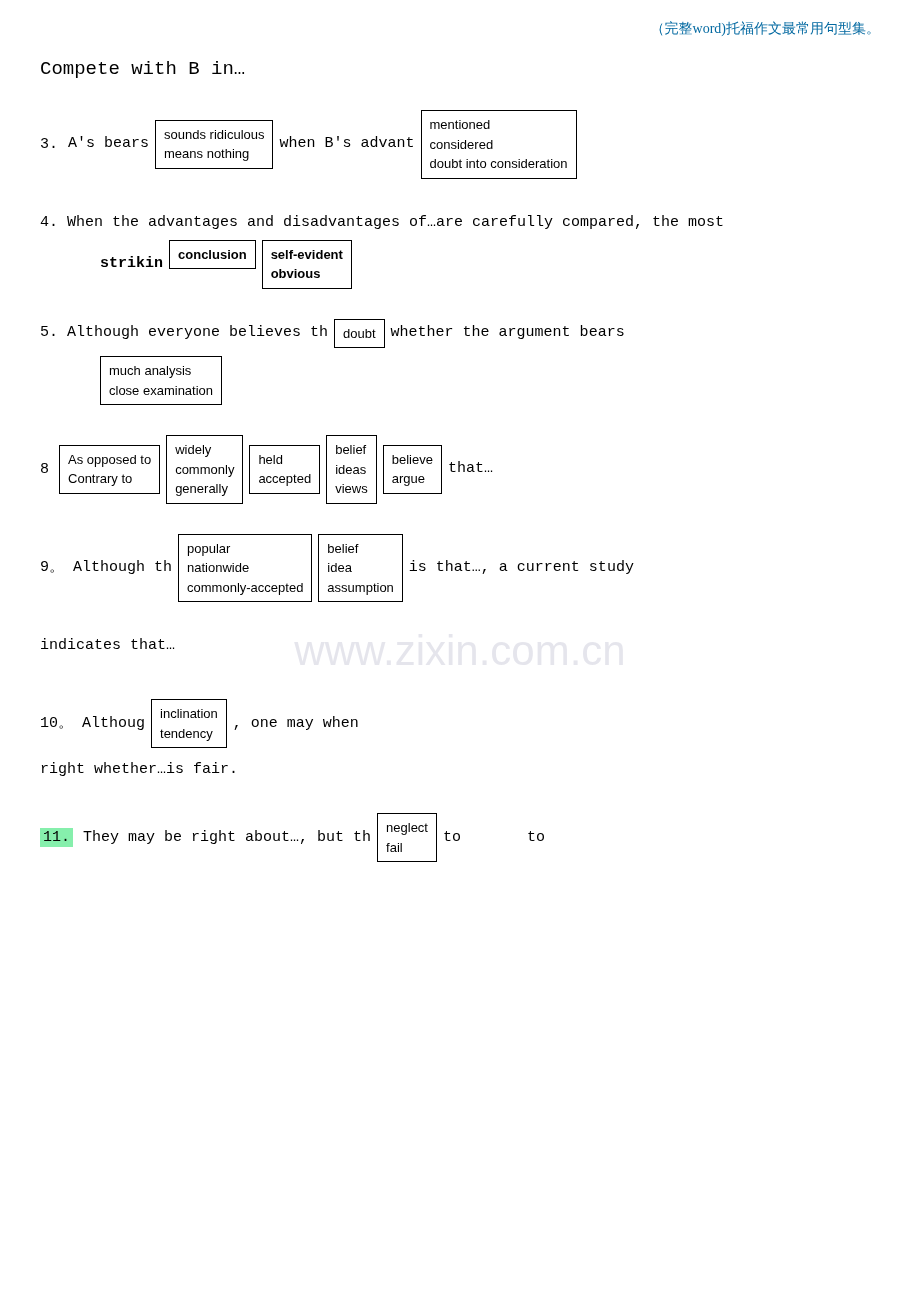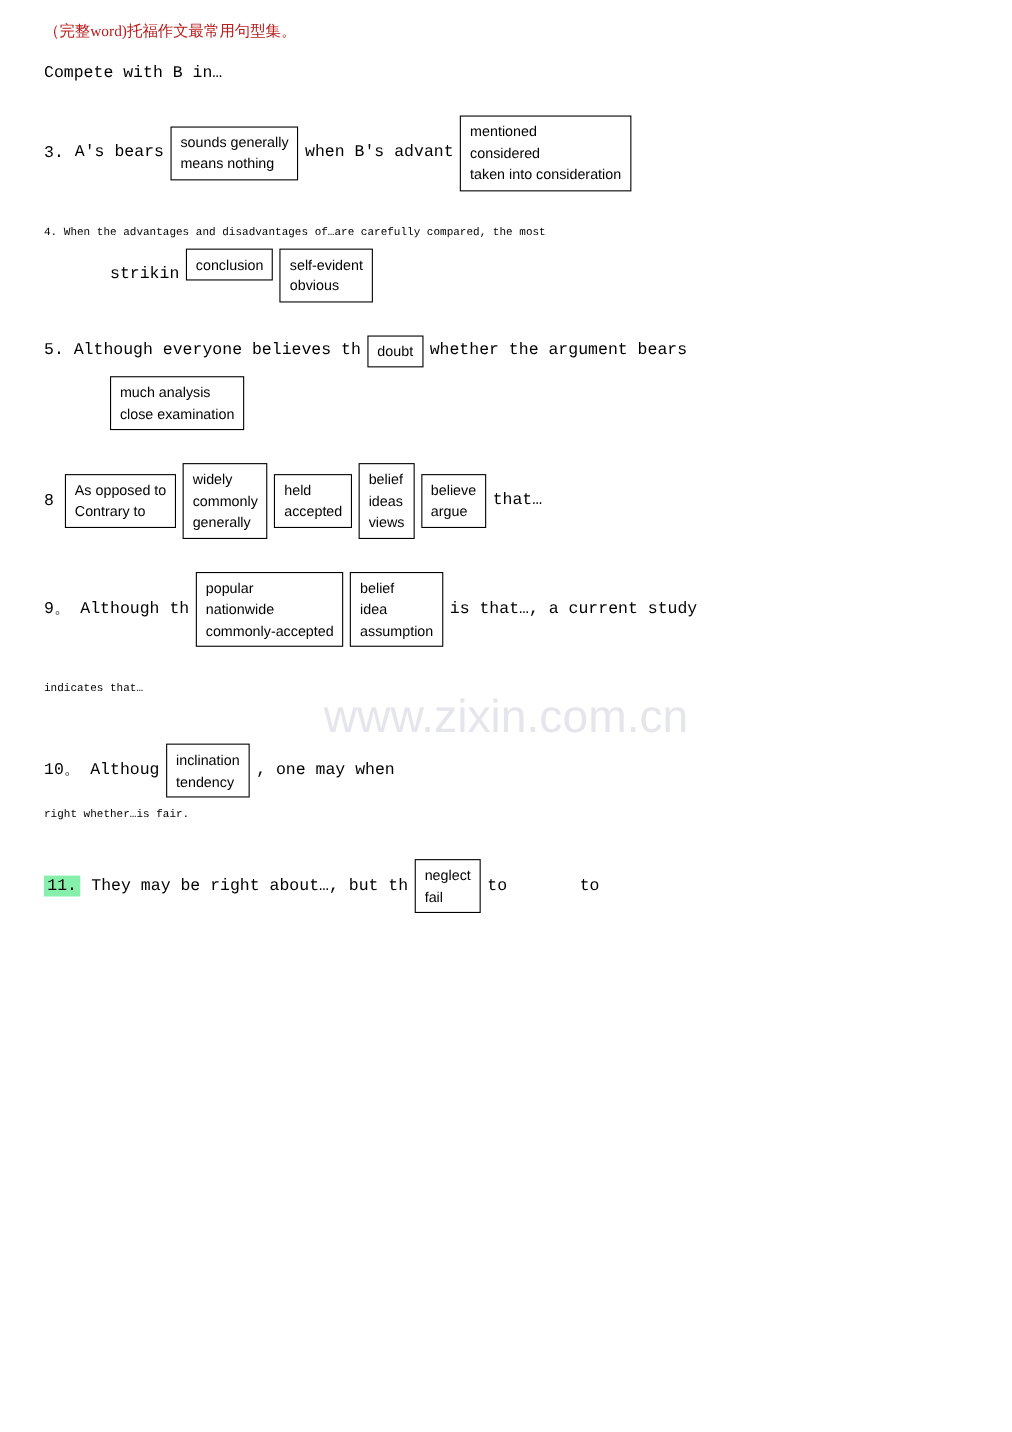--- a/index.html
+++ b/index.html
@@ -7,44 +7,45 @@
       background: #fff;
       font-family: 'Courier New', Courier, monospace;
       font-size: 15px;
       color: #000;
       width: 920px;
       min-height: 1302px;
       padding: 20px 40px;
       position: relative;
     }
     .top-right {
+      text-align: right;
       font-family: SimSun, serif;
       font-size: 14px;
-      color: #b91c1c;
+      color: #0369a1;
       margin-bottom: 20px;
     }
     .watermark {
       position: absolute;
       top: 50%;
       left: 50%;
       transform: translate(-50%, -50%) rotate(0deg);
       font-size: 42px;
       color: rgba(180,180,200,0.35);
       white-space: nowrap;
       pointer-events: none;
       z-index: 0;
       font-family: Arial, sans-serif;
     }
     .content {
       position: relative;
       z-index: 1;
     }
     .compete-line {
       font-family: 'Courier New', monospace;
-      font-size: 15px;
+      font-size: 19px;
       margin-bottom: 30px;
       margin-top: 10px;
     }
     .section {
       margin-bottom: 30px;
     }
     .text-block {
       font-family: 'Courier New', monospace;
       font-size: 15px;
       line-height: 1.6;
@@ -72,50 +73,51 @@
       align-items: flex-start;
       flex-wrap: wrap;
       gap: 6px;
       margin: 8px 0;
     }
     .row-flex .text-block {
       align-self: center;
     }
     .indent {
       margin-left: 60px;
+      font-weight: bold;
     }
     p.mono {
       font-family: 'Courier New', monospace;
-      font-size: 10px;
+      font-size: 15px;
       line-height: 1.8;
     }
   </style>
 </head>
 <body>
 
 <div class="watermark">www.zixin.com.cn</div>
 
 <div class="content">
   <div class="top-right">（完整word)托福作文最常用句型集。</div>
 
   <div class="compete-line">Compete with B in…</div>
 
   <div class="section">
     <div class="row-flex" style="align-items:center;">
       <span class="section-num">3.</span>
       <span class="text-block">A's bears</span>
       <div class="box">
-        <div>sounds generally</div>
+        <div>sounds ridiculous</div>
         <div>means nothing</div>
       </div>
       <span class="text-block">when B's advant</span>
       <div class="box">
         <div>mentioned</div>
         <div>considered</div>
-        <div>taken into consideration</div>
+        <div>doubt into consideration</div>
       </div>
     </div>
   </div>
 
   <div class="section">
     <p class="mono">4.  When the advantages and disadvantages of…are carefully compared,  the most</p>
     <div class="row-flex indent" style="margin-top:4px;">
       <span class="text-block">strikin</span>
       <div class="box">
         <div>conclusion</div>

